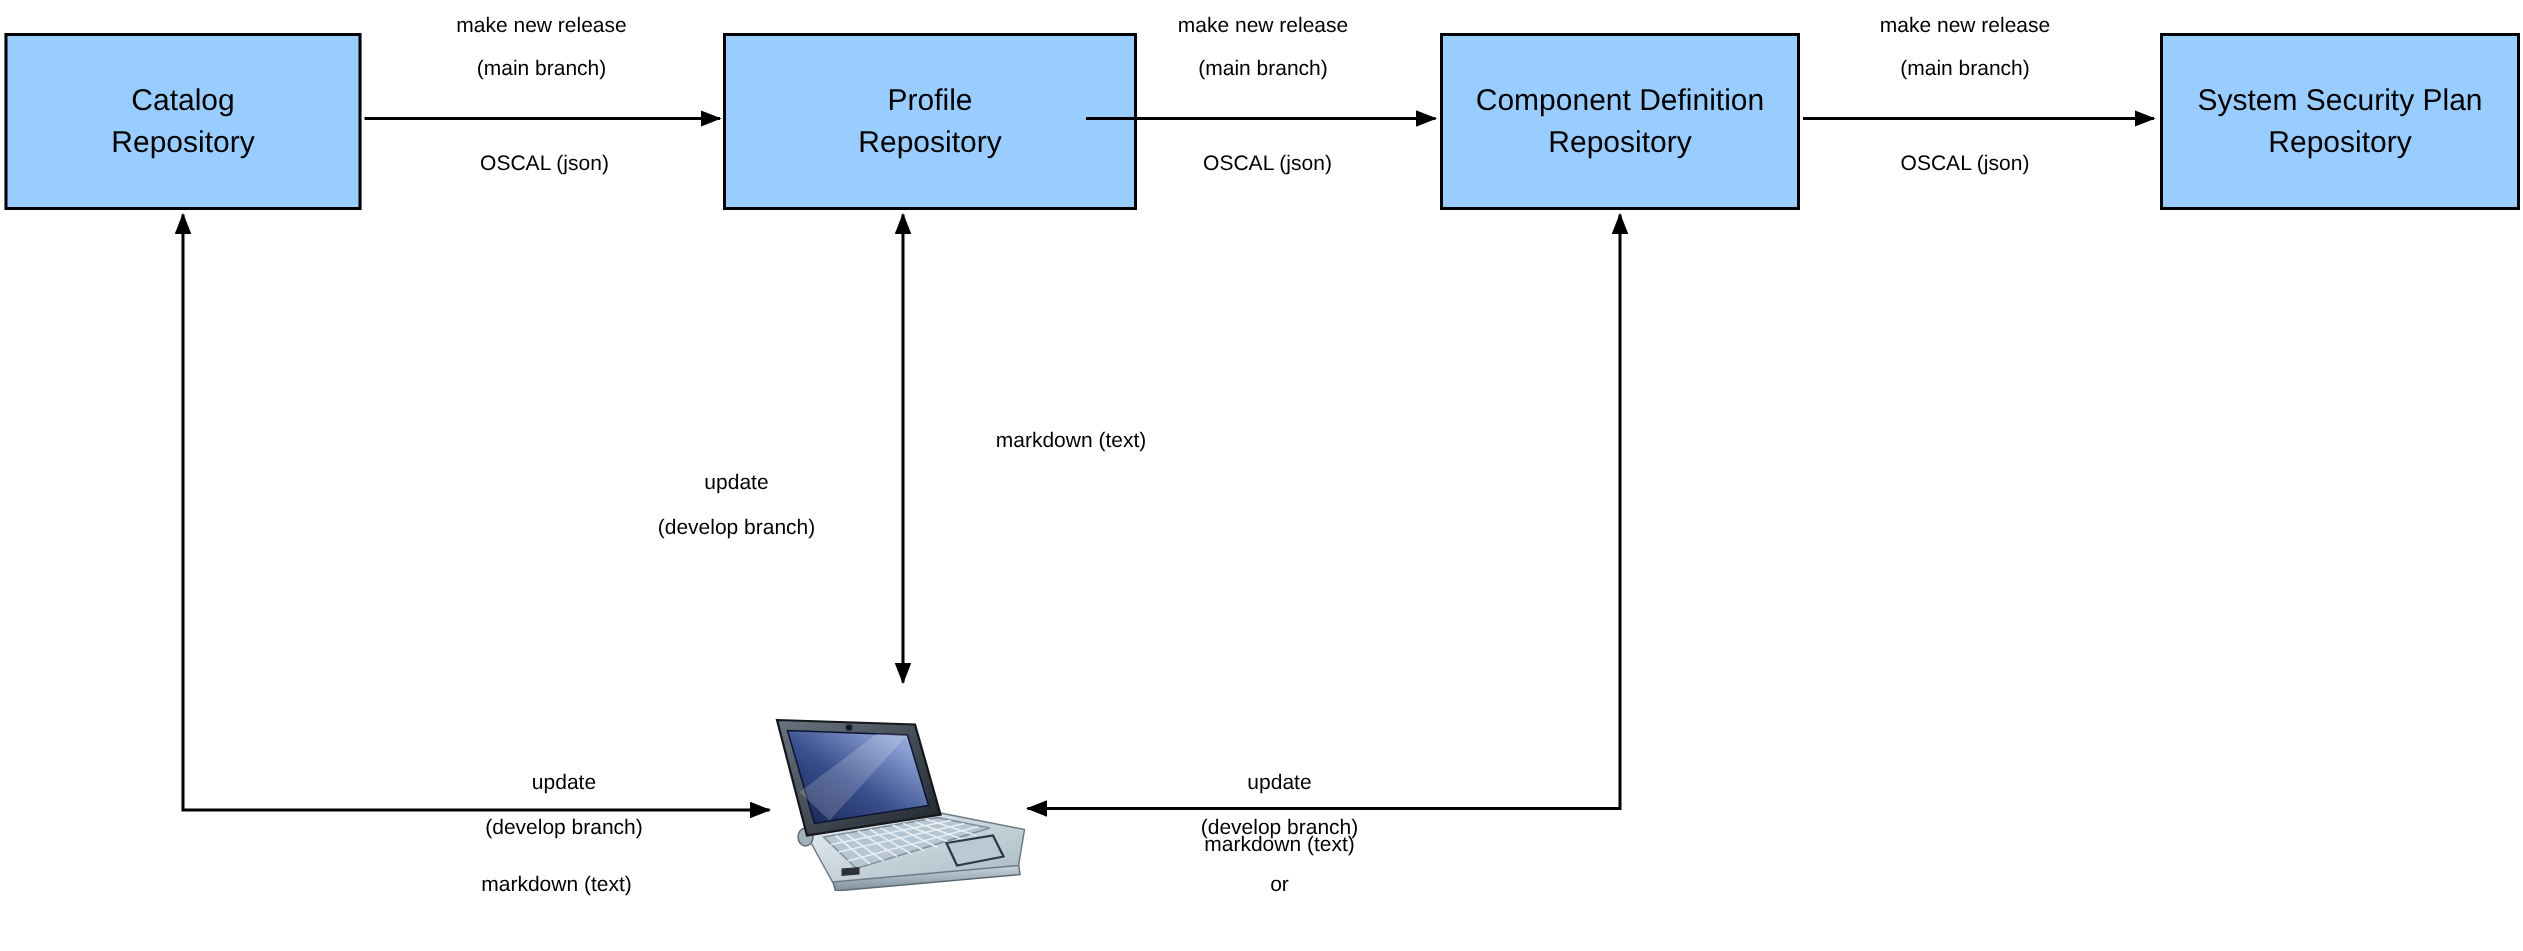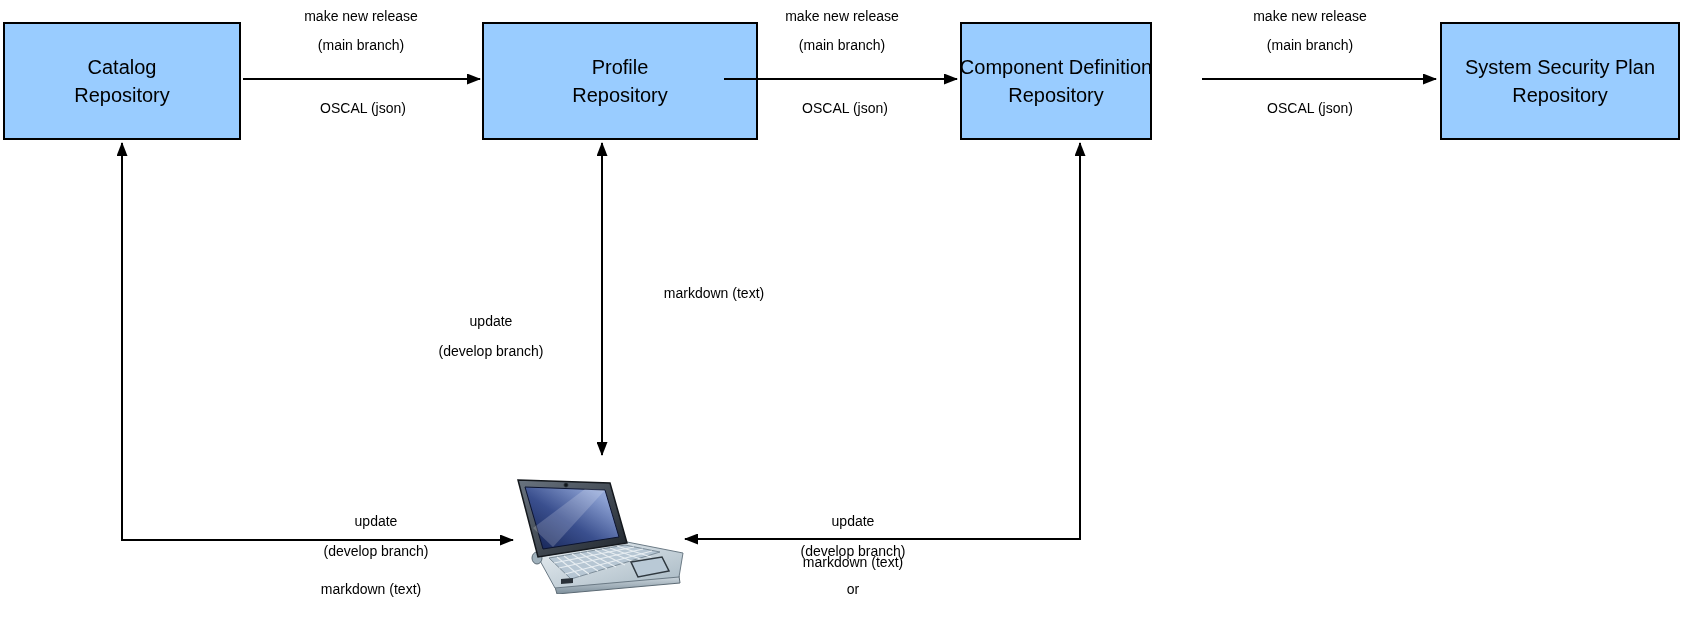--- a/index.html
+++ b/index.html
@@ -28,21 +28,21 @@
 <div class="canvas">
 
   <div class="node" style="left:3px; width:238px;">
     <span>Catalog</span>
     <span>Repository</span>
   </div>
   <div class="node" style="left:482px; width:276px;">
     <span>Profile</span>
     <span>Repository</span>
   </div>
-  <div class="node" style="left:960px; width:192px;">
+  <div class="node" style="left:960px; width:240px;">
     <span>Component Definition</span>
     <span>Repository</span>
   </div>
   <div class="node" style="left:1440px; width:240px;">
     <span>System Security Plan</span>
     <span>Repository</span>
   </div>
 
   <div class="lbl" style="left:361px; top:2px;">
     <div>make new release</div>

